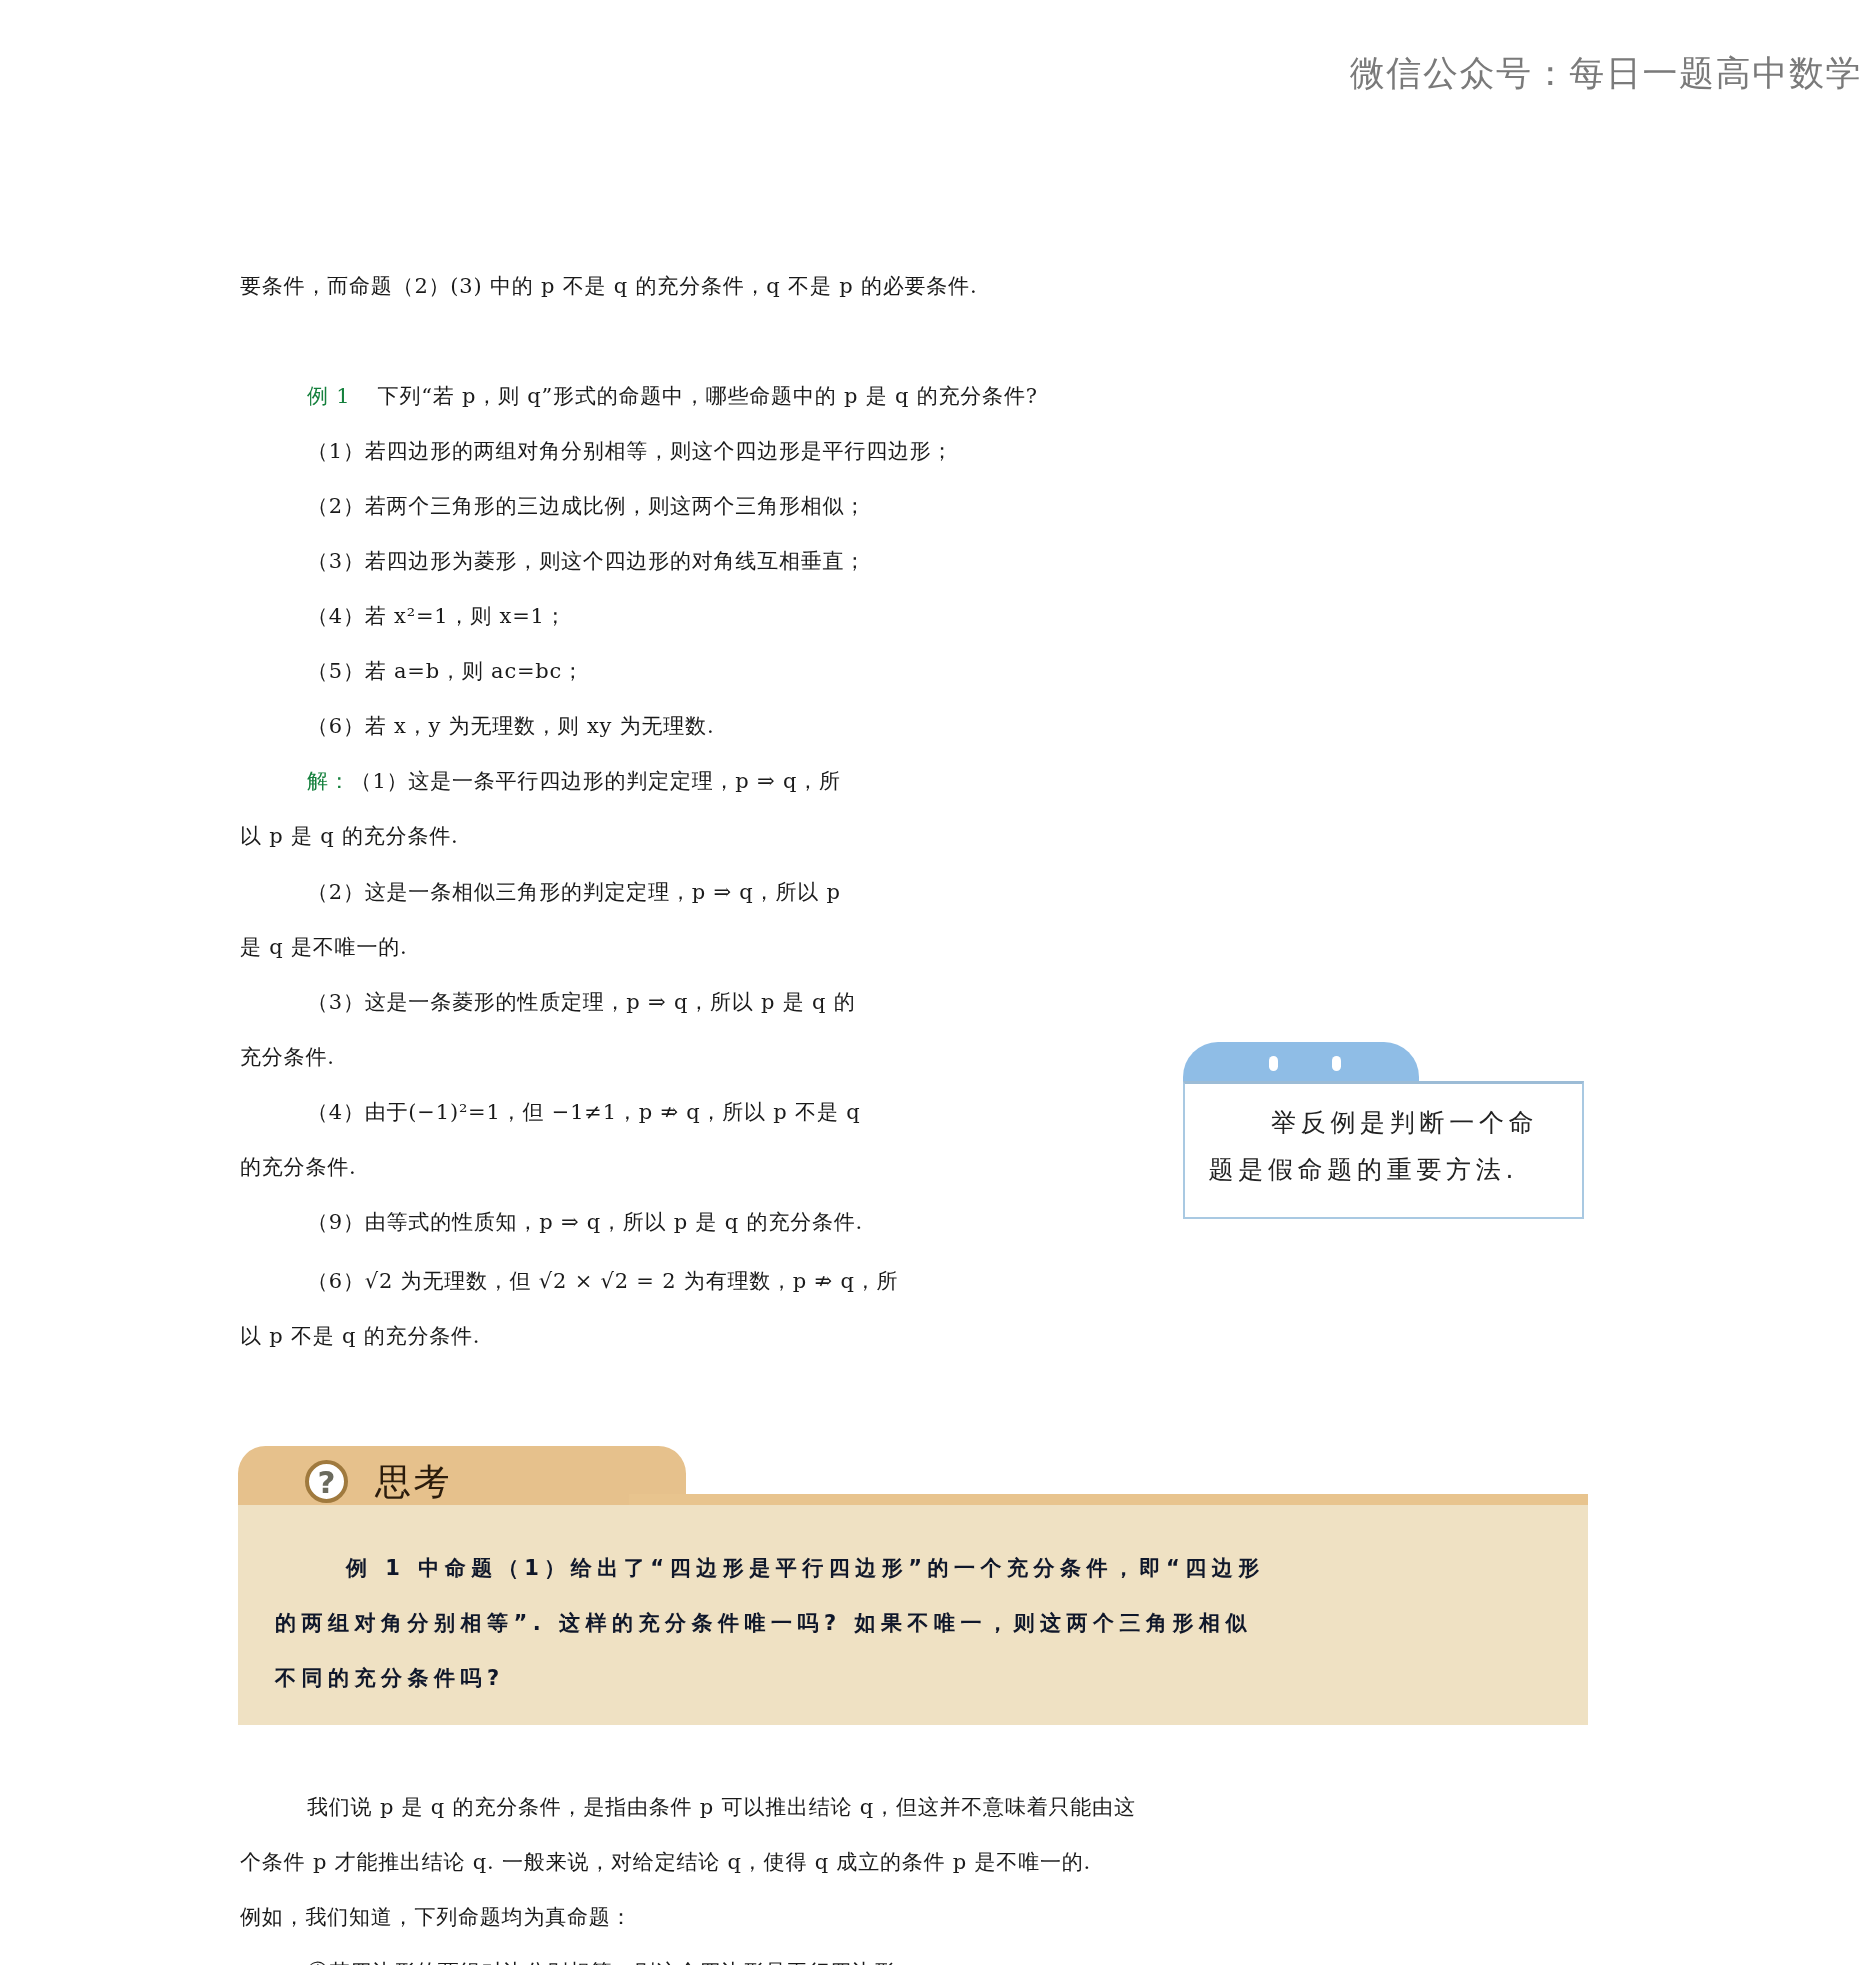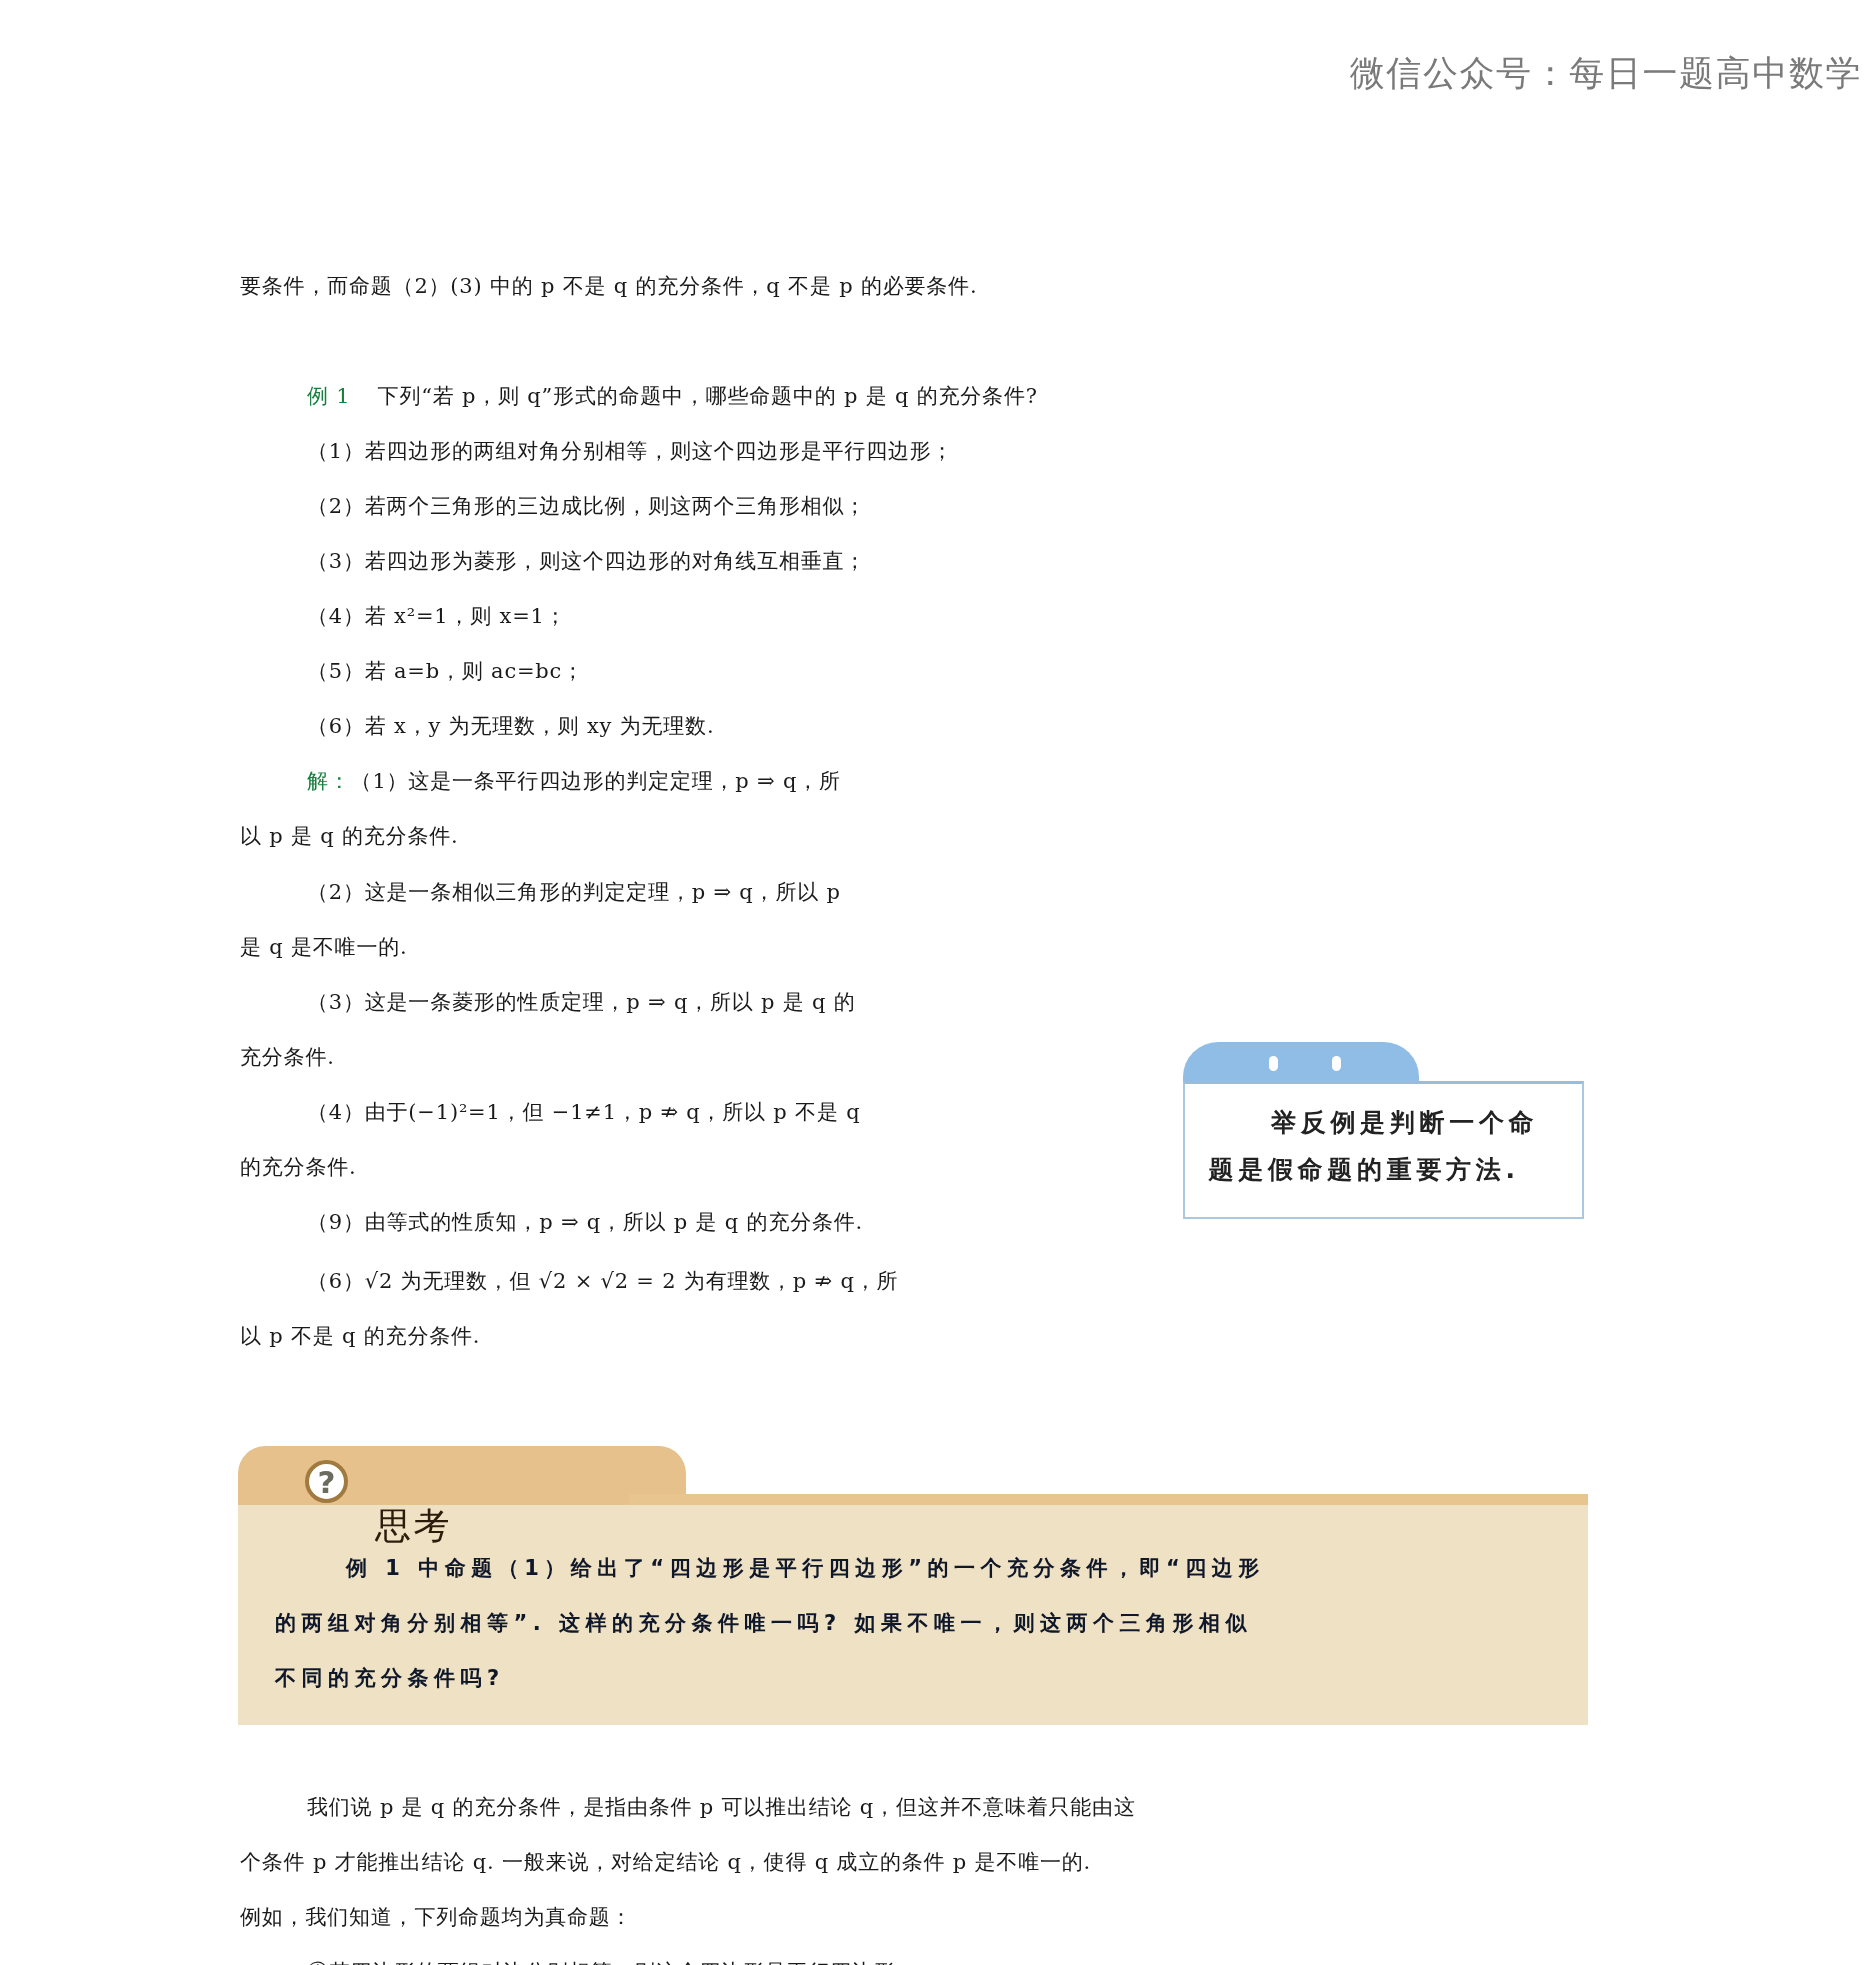--- a/index.html
+++ b/index.html
@@ -13,28 +13,28 @@
   .ind1 { left:307px; }
   .ind0 { left:240px; }
   .blue { color:#15803d; }
   .watermark { top:9.8px; right:7.9px; font-size:35px; color:#7a7a7a; letter-spacing:1.6px; }
 
   
   .note { position:absolute; left:1183px; top:1042px; width:405px; height:181px; }
   .note-tab { position:absolute; left:0; top:0; width:236px; height:41px; background:#8fbde6; border-radius:35px 35px 0 0; }
   .note-dot { position:absolute; top:13.8px; width:9.4px; height:15.7px; border-radius:4.7px; background:#fff; }
   .note-body { position:absolute; left:0; top:39px; width:401px; height:138px; border:2px solid #a9c9e2; border-top:3.1px solid #9cbcd6; background:#fff; box-sizing:border-box; }
-  .note-text { position:absolute; font-size:25px; line-height:39px; letter-spacing:4.7px; font-family:"DejaVu Sans","Liberation Sans",sans-serif; font-weight:700; color:#222; }
+  .note-text { position:absolute; font-size:25px; line-height:39px; letter-spacing:4.7px; font-family:"DejaVu Sans","Liberation Sans",sans-serif; font-weight:400; color:#222; }
 
   
   .think-tab { position:absolute; left:238px; top:1446px; width:448px; height:63px; background:#e6c18c; border-radius:27.5px 27.5px 0 0; }
   .think-strip { position:absolute; left:629px; top:1494px; width:959px; height:15.7px; background:#e8c48e; }
   .think-body { position:absolute; left:238px; top:1505px; width:1350px; height:220px; background:#efe1c3; }
   .think-icon { position:absolute; left:305px; top:1460px; width:43px; height:43px; border-radius:50%; background:#fff; border:4.7px solid #a07a3e; box-sizing:border-box; display:flex; align-items:center; justify-content:center; font-family:"DejaVu Sans",sans-serif; font-weight:bold; font-size:31px; color:#6b6b5e; }
-  .think-title { position:absolute; left:375px; top:1454px; font-size:36px; line-height:55px; font-family:"DejaVu Sans","Liberation Sans",sans-serif; color:#2b1c0c; letter-spacing:2.4px;margin-top:44px; }
+  .think-title { position:absolute; left:375px; top:1454px; font-size:36px; line-height:55px; font-family:"DejaVu Sans","Liberation Sans",sans-serif; color:#2b1c0c; letter-spacing:2.4px; }
   .think-text { position:absolute; font-size:21px; line-height:39px; white-space:nowrap; letter-spacing:5.5px; font-family:"DejaVu Sans","Liberation Sans",sans-serif; font-weight:700; color:#0f172a; }
 </style>
 </head>
 <body>
 
 <div class="abs watermark">微信公众号：每日一题高中数学</div>
 
 <div class="line ind0" style="top:267px">要条件，而命题（2）(3) 中的 p 不是 q 的充分条件，q 不是 p 的必要条件.</div>
 
 <div class="line ind1" style="top:377px">

